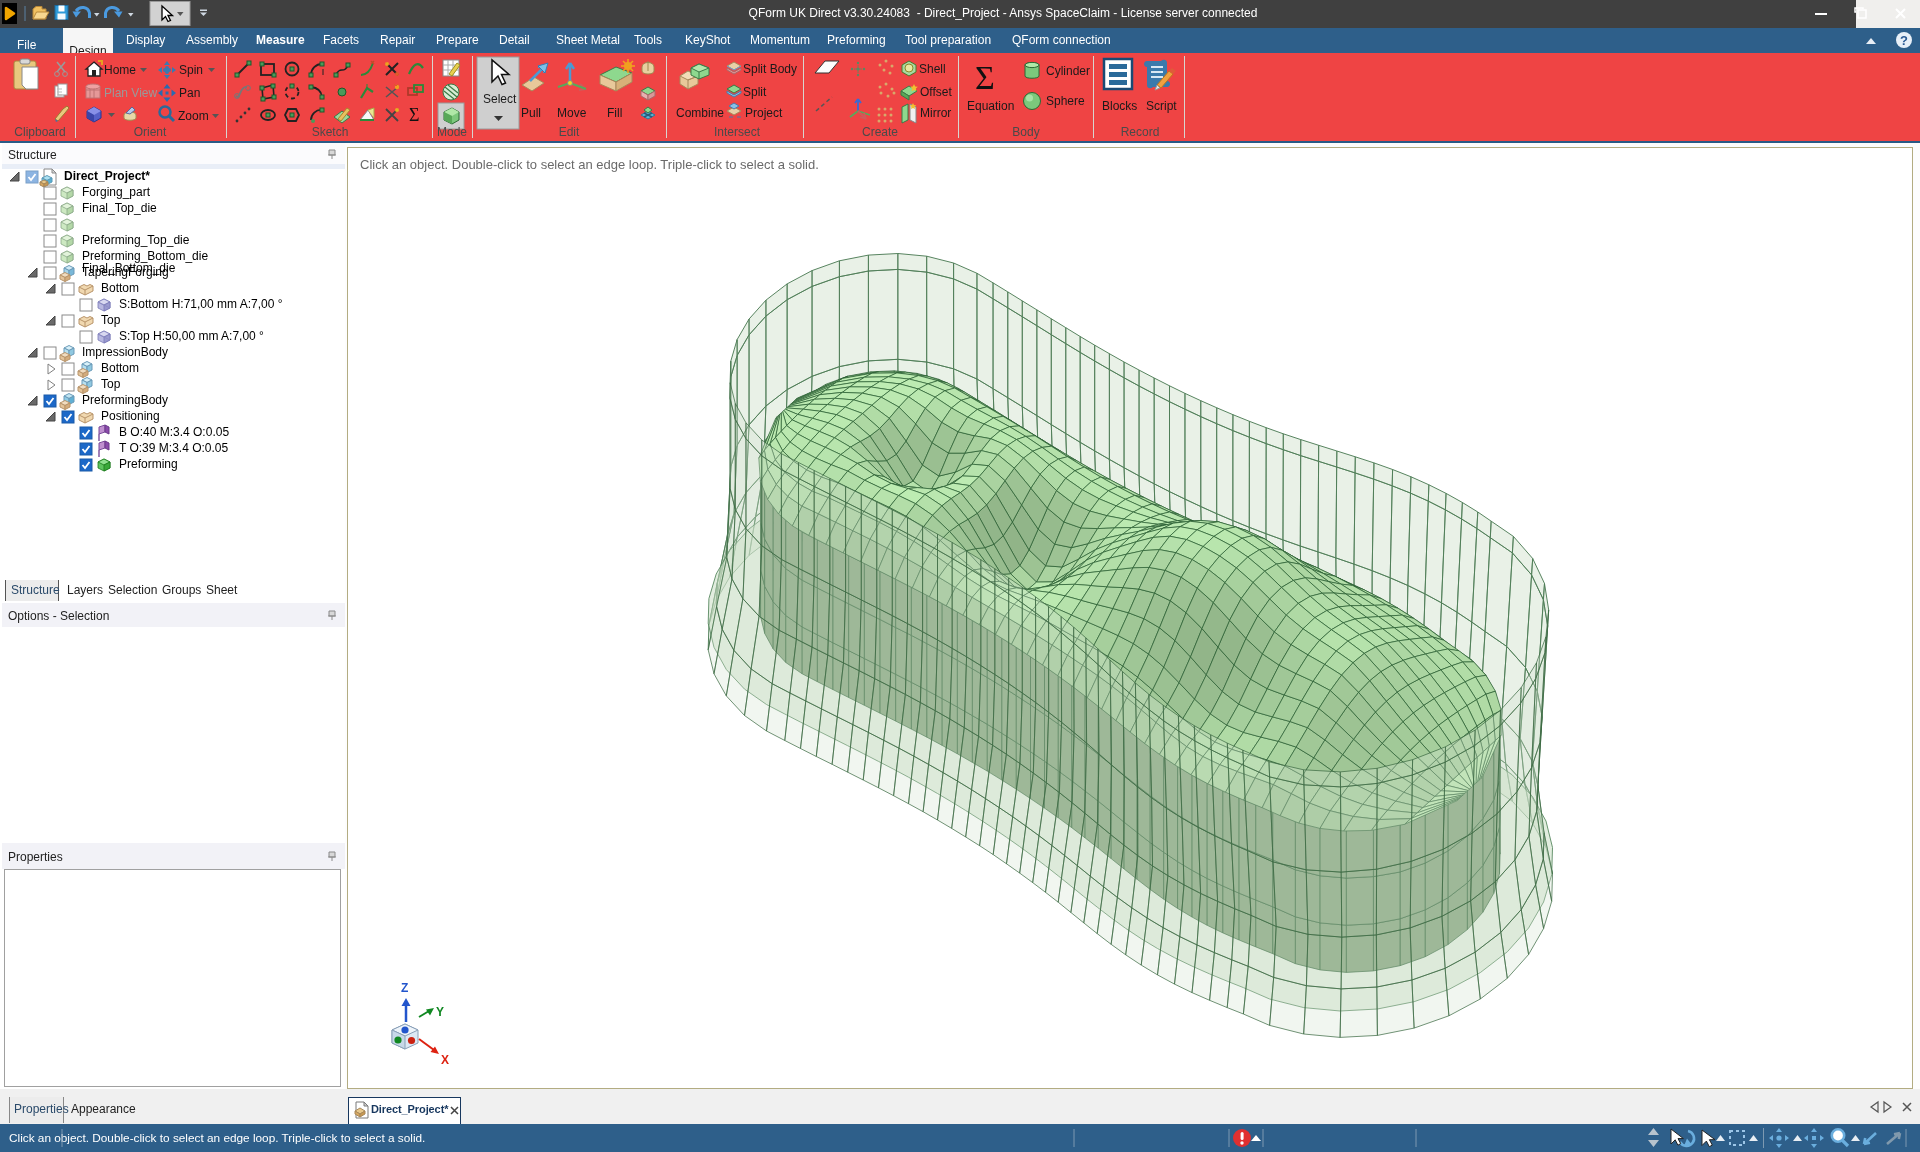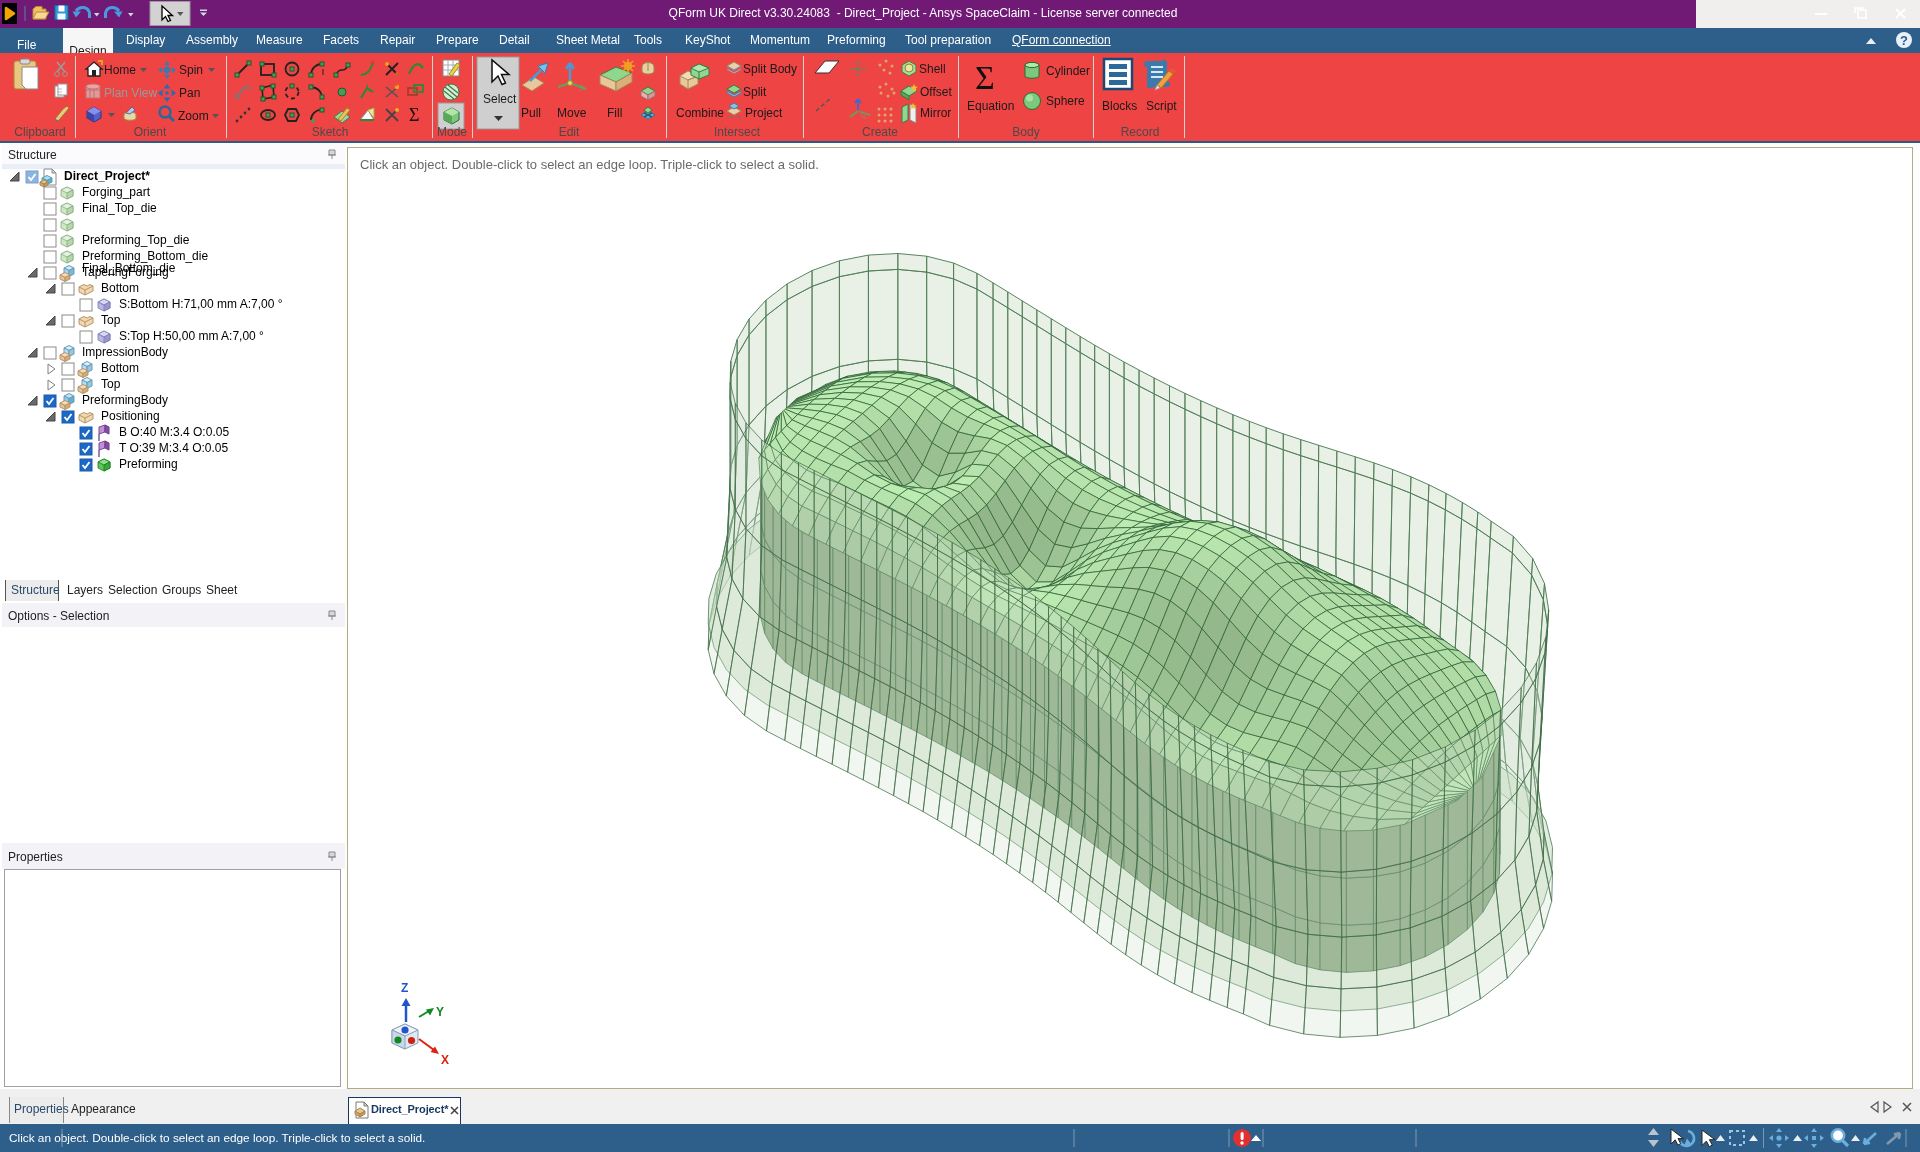--- a/index.html
+++ b/index.html
@@ -1,17 +1,17 @@
 <!DOCTYPE html>
 <html><head>
 <meta charset="utf-8">
 <style>
 * { margin:0; padding:0; box-sizing:border-box; }
 html,body { width:1920px; height:1152px; overflow:hidden; font-family:"Liberation Sans", sans-serif; background:#f0efed; }
-#titlebar { position:absolute; left:0; top:0; width:1696px; height:28px; background:#701a75; }
+#titlebar { position:absolute; left:0; top:0; width:1856px; height:28px; background:#404040; }
 #tabsrow  { position:absolute; left:0; top:28px; width:1920px; height:25px; background:#2e5f8a; }
 #ribbon   { position:absolute; left:0; top:53px; width:1920px; height:88px; background:#ef4444; }
 #blueline { position:absolute; left:0; top:141px; width:1920px; height:2px; background:#2a5a86; }
 #mainbg   { position:absolute; left:0; top:143px; width:1920px; height:946px; background:#fdfdfd; }
 #leftpanel{ position:absolute; left:0; top:143px; width:345px; height:946px; background:#fff; }
 #viewport { position:absolute; left:347px; top:147px; width:1566px; height:942px; background:#fff; border:1px solid #b3ac82; }
 #tabstrip { position:absolute; left:0; top:1089px; width:1920px; height:35px; background:#f0f0f0; }
 #statusbar{ position:absolute; left:0; top:1124px; width:1920px; height:28px; background:#2e5f8a; color:#fff; }
 .tb { position:absolute; font-size:12px; color:#fff; }
 .hdr { position:absolute; font-size:12px; color:#222; }
@@ -57,32 +57,32 @@
     <path d="M96 9 l9 9 M105 9 l-9 9" stroke="#fff" stroke-width="2"></path>
   </svg>
 </div>
 
 <div id="tabsrow">
   <div class="tb" style="left:17px;top:10px;">File</div>
   <div style="position:absolute;left:63px;top:0;width:50px;height:25px;background:#f6f6f6;"></div>
   <div style="position:absolute;left:63px;top:0;width:50px;height:25px;text-align:center;padding-top:16px;font-size:12px;color:#1c1c1c;">Design</div>
   <div class="tb" style="left:126px;top:5px;">Display</div>
   <div class="tb" style="left:186px;top:5px;">Assembly</div>
-  <div class="tb" style="left:256px;top:5px;">Measure</div>
+  <div class="tb" style="left:256px;top:5px;font-weight:bold;">Measure</div>
   <div class="tb" style="left:323px;top:5px;">Facets</div>
   <div class="tb" style="left:380px;top:5px;">Repair</div>
   <div class="tb" style="left:436px;top:5px;">Prepare</div>
   <div class="tb" style="left:499px;top:5px;">Detail</div>
   <div class="tb" style="left:556px;top:5px;">Sheet Metal</div>
   <div class="tb" style="left:634px;top:5px;">Tools</div>
   <div class="tb" style="left:685px;top:5px;">KeyShot</div>
   <div class="tb" style="left:750px;top:5px;">Momentum</div>
   <div class="tb" style="left:827px;top:5px;">Preforming</div>
   <div class="tb" style="left:905px;top:5px;">Tool preparation</div>
-  <div class="tb" style="left:1012px;top:5px;text-decoration:underline;">QForm connection</div>
+  <div class="tb" style="left:1012px;top:5px;">QForm connection</div>
   <svg width="120" height="25" style="left:1800px;top:0;">
     <path d="M66 16 l10 0 l-5 -6 z" fill="#e8eef5"></path>
     <circle cx="104" cy="12" r="8" fill="#e8f0f8"></circle>
     <text x="104" y="17" font-size="13" font-weight="bold" fill="#2a5a92" text-anchor="middle">?</text>
   </svg>
 </div>
 
 <div id="ribbon">
   <svg width="1920" height="88">
 

